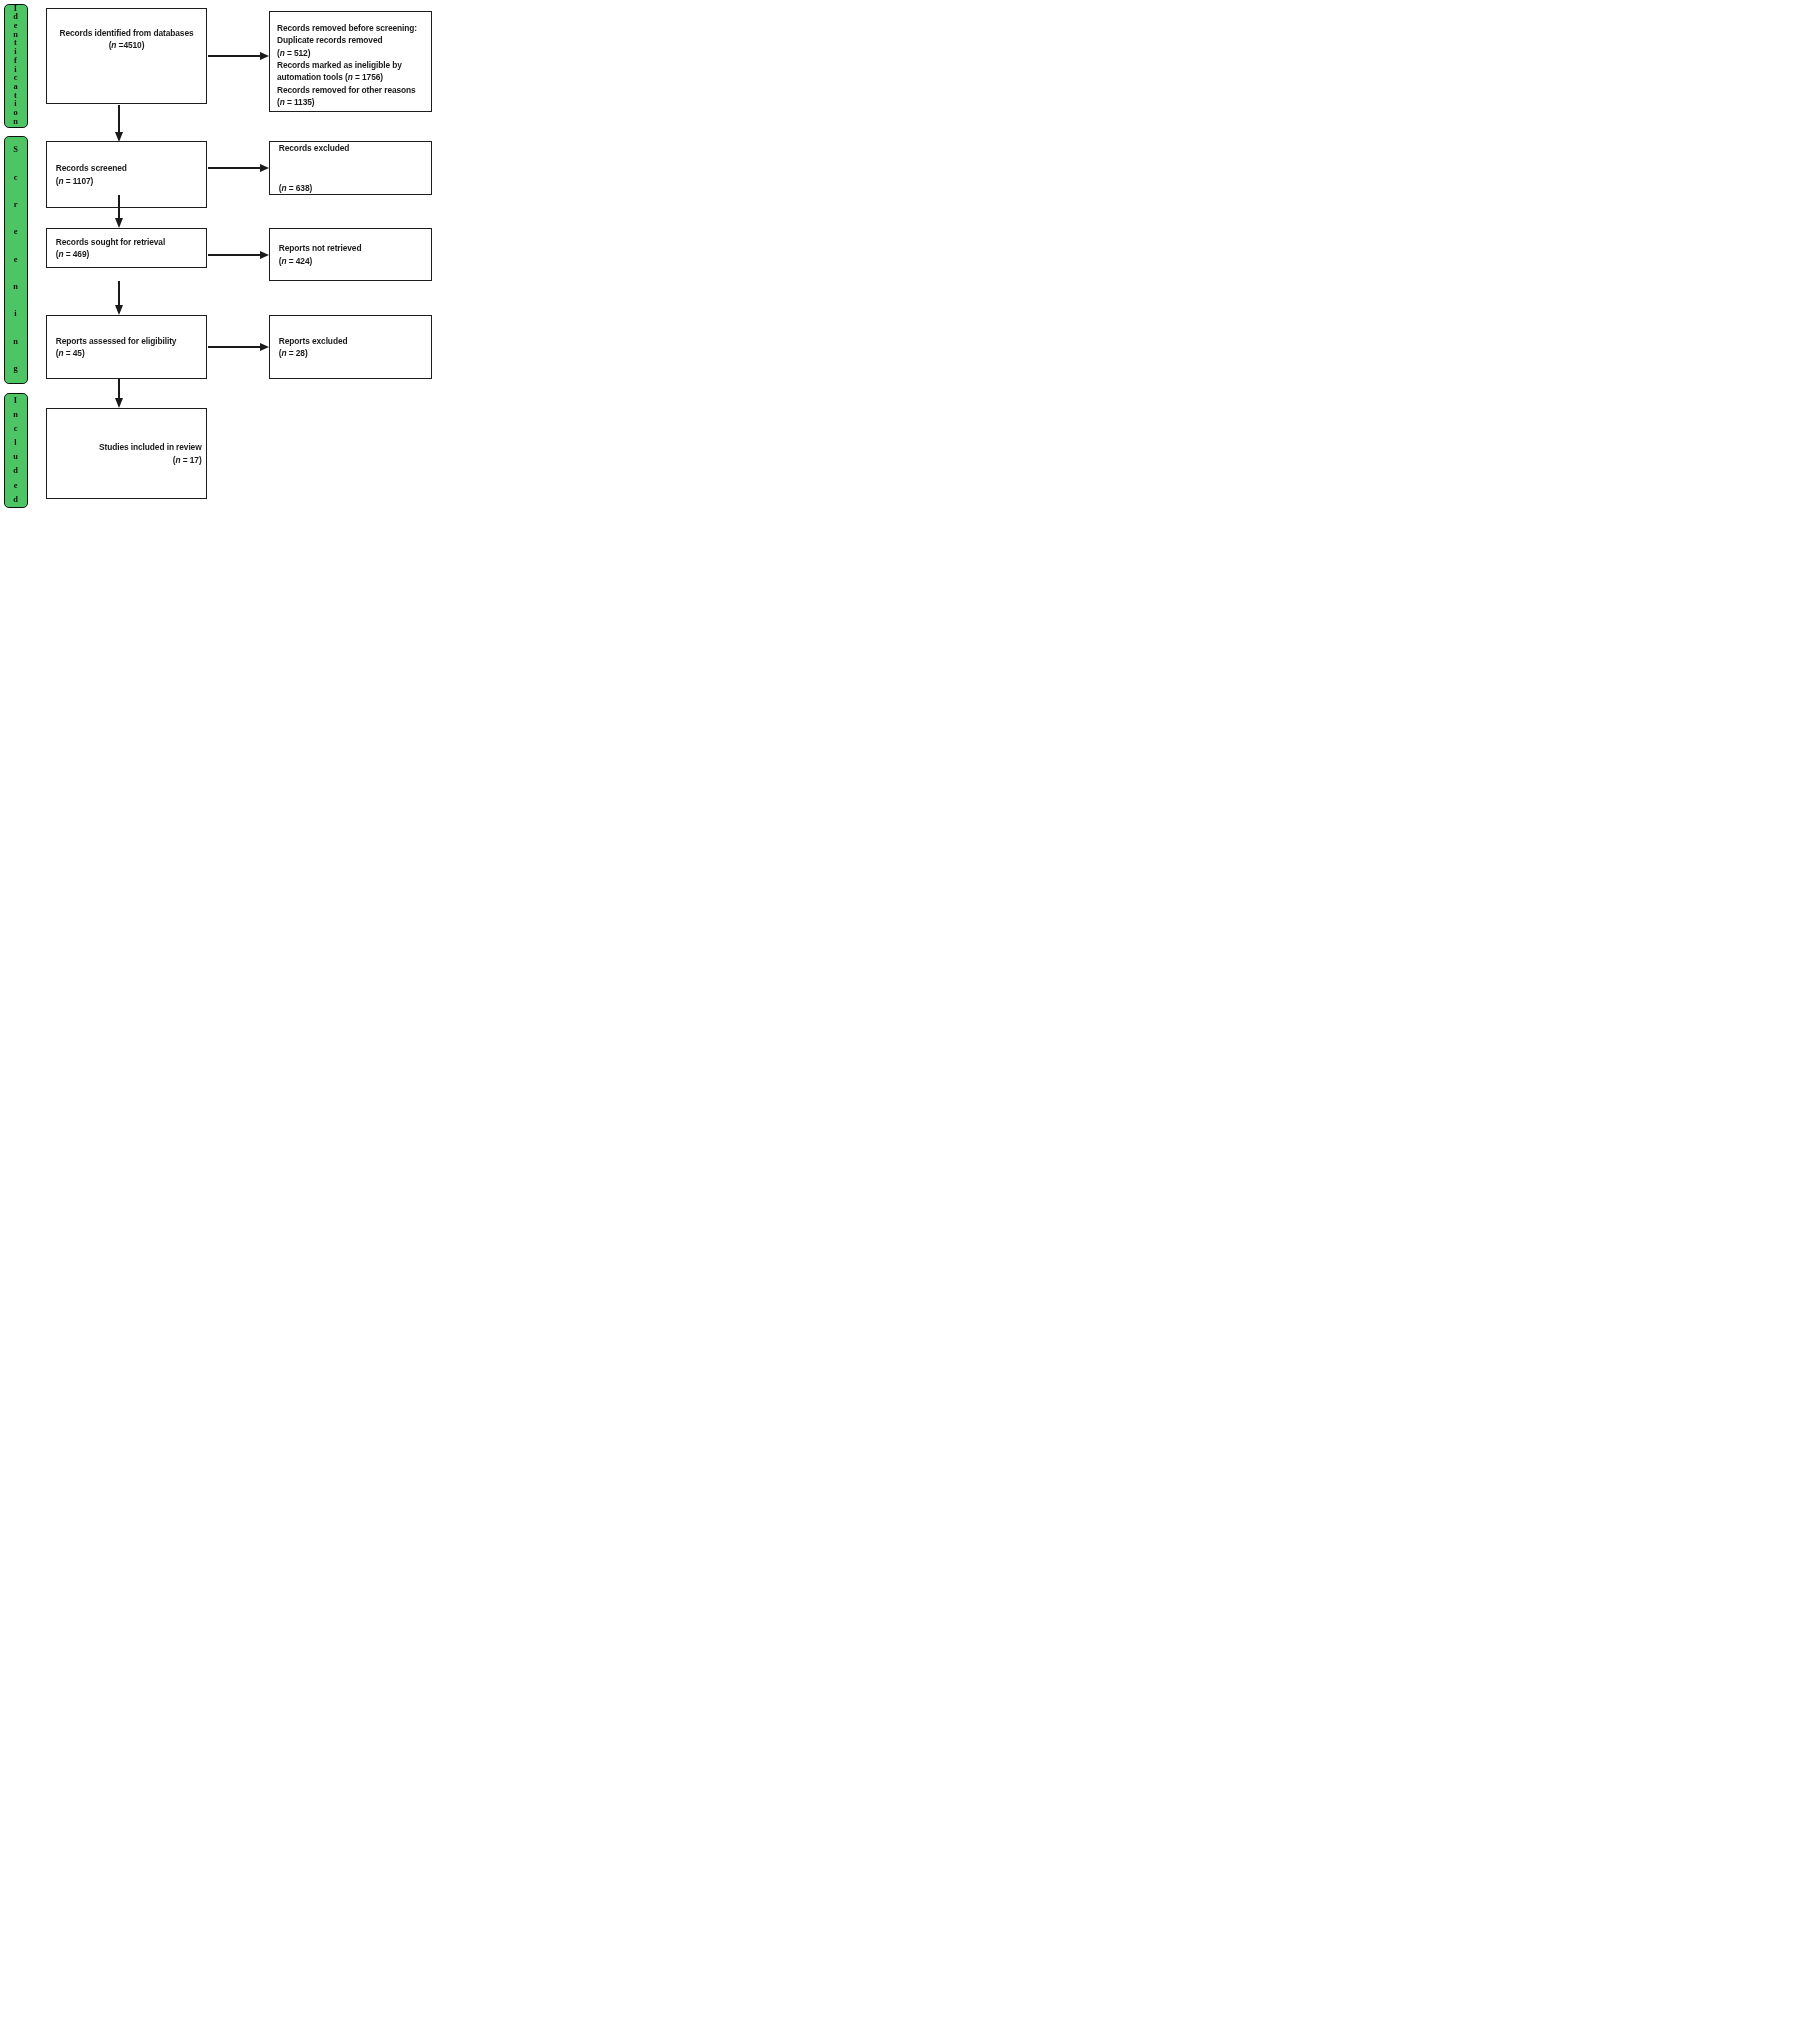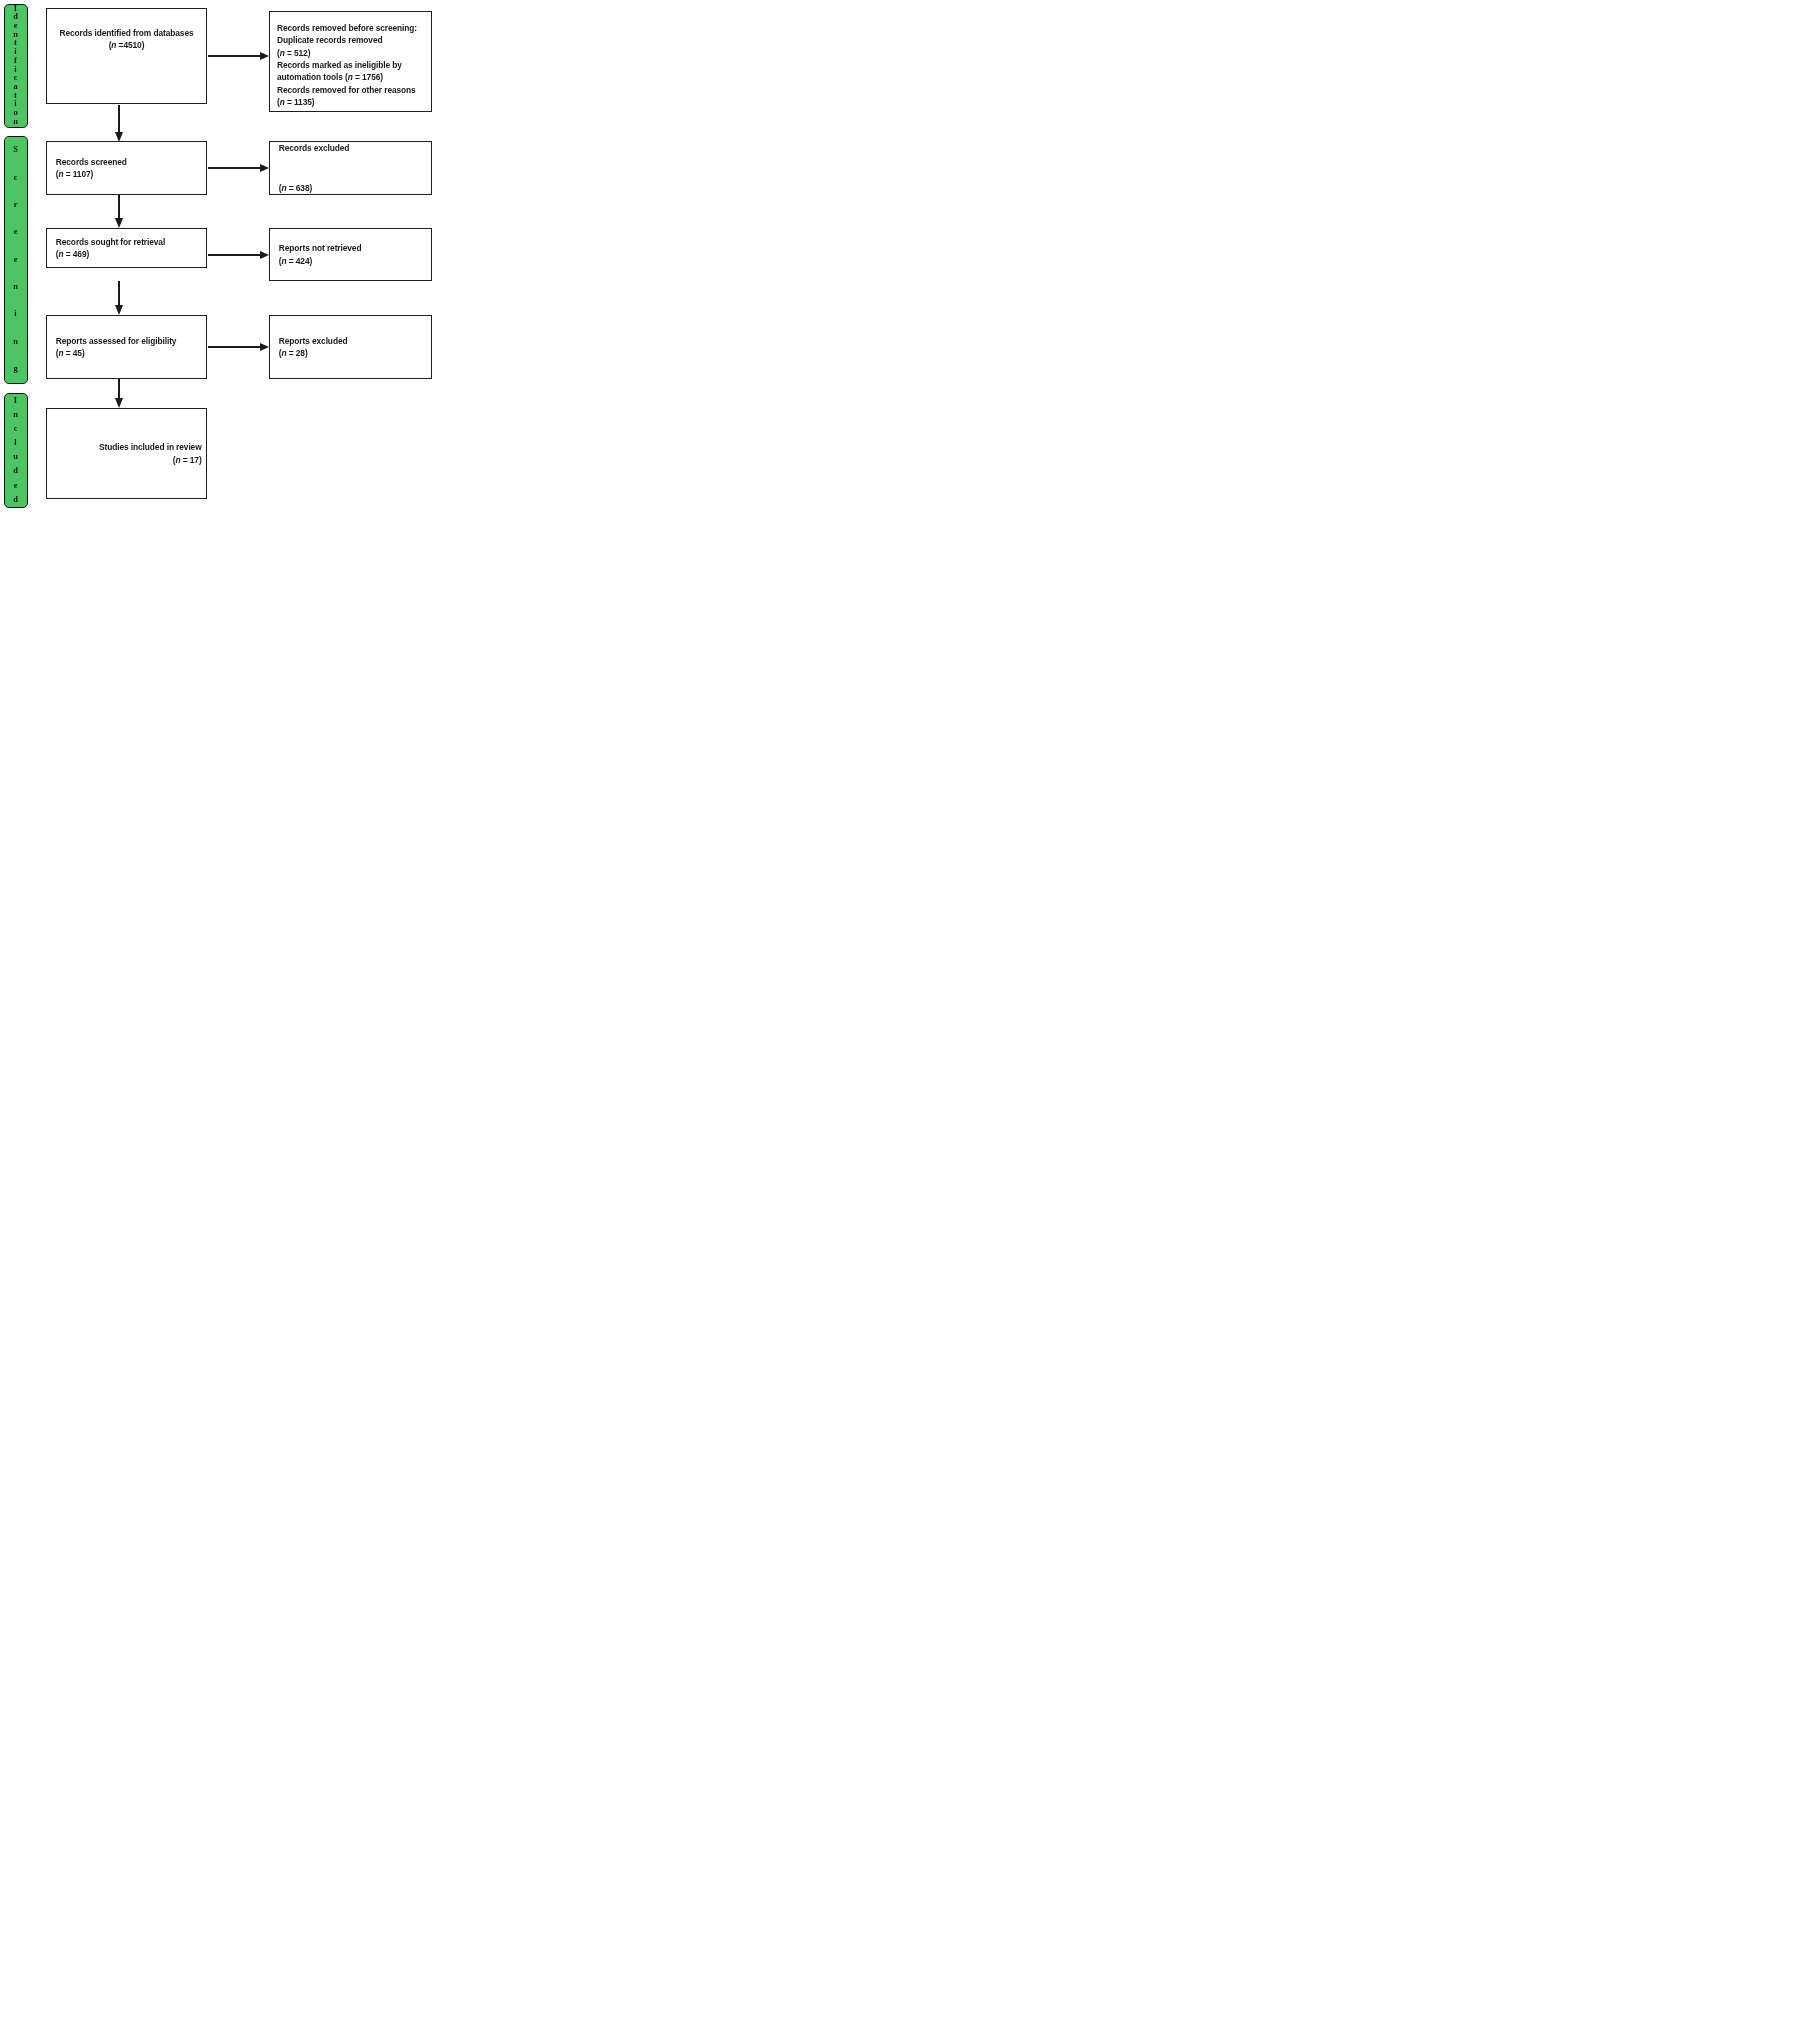--- a/index.html
+++ b/index.html
@@ -69,21 +69,21 @@
 
   #box-identified {
     top: 8.4px; height: 96px;
     text-align: center;
     padding-top: 17.7px;
   }
   #box-removed-before-screening {
     top: 11px; height: 101px;
     padding: 9.7px 5.3px 0 7px;
   }
-  #box-screened            { top: 141px; height: 54px; }
+  #box-screened            { top: 141px; height: 67px; }
   #box-records-excluded    { top: 141px; height: 54px; gap: 28px; }
   #box-sought              { top: 228px; height: 40px; justify-content: center; }
   #box-not-retrieved       { top: 228px; height: 53px; }
   #box-assessed            { top: 315px; height: 64px; }
   #box-reports-excluded    { top: 315px; height: 64px; }
   #box-included-studies    { top: 408px; height: 91px; align-items: flex-end; }
 
   
   .v-arrow {
     position: absolute;

